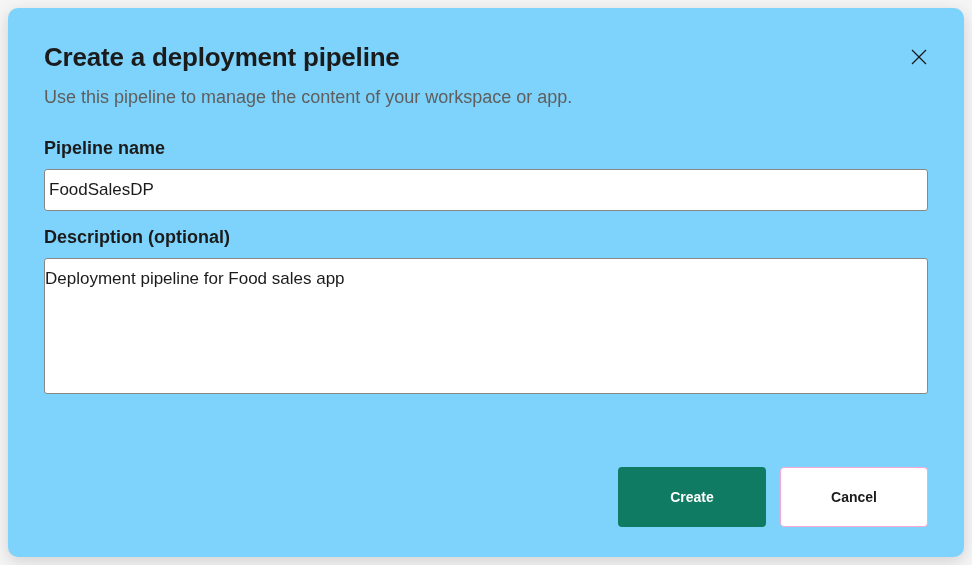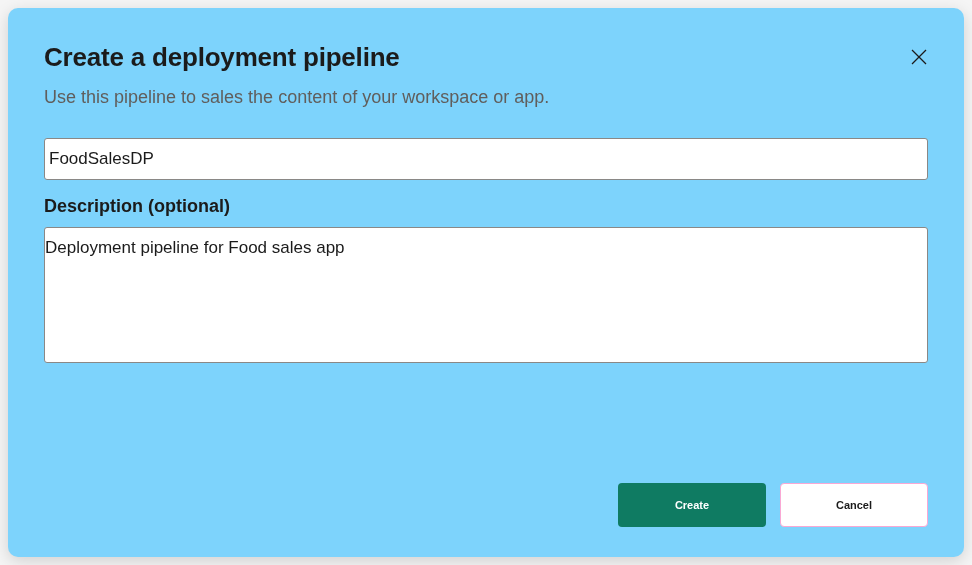--- a/index.html
+++ b/index.html
@@ -96,23 +96,23 @@
       margin-top: 16px;
     }
     .button-row {
       margin-top: auto;
       display: flex;
       justify-content: flex-end;
       gap: 14px;
     }
     .btn {
       min-width: 148px;
-      height: 44px;
+      height: 60px;
       border-radius: 4px;
-      font-size: 11px;
+      font-size: 14px;
       font-weight: 600;
       cursor: pointer;
       font-family: inherit;
       text-align: center;
     }
     .btn-primary {
       background: #0f7b62;
       color: #ffffff;
       border: none;
     }
@@ -129,23 +129,24 @@
   <div class="dialog-header">
     <h1 class="dialog-title">Create a deployment pipeline</h1>
     <button class="close-btn">
       <svg viewBox="0 0 18 18" fill="none">
         <line x1="2" y1="2" x2="16" y2="16"></line>
         <line x1="16" y1="2" x2="2" y2="16"></line>
       </svg>
     </button>
   </div>
 
-  <p class="dialog-subtitle">Use this pipeline to sales the content of your workspace or app.</p>
+  <p class="dialog-subtitle">Use this pipeline to manage the content of your workspace or app.</p>
 
   <div class="field-group">
+    <label class="field-label">Pipeline name</label>
     <input type="text" class="text-input" value="FoodSalesDP" style="">
   </div>
 
   <div class="field-group second-group">
     <label class="field-label">Description (optional)</label>
     <textarea class="text-area" style="">Deployment pipeline for Food sales app</textarea>
   </div>
 
   <div class="button-row">
     <button class="btn btn-primary">Create</button>

